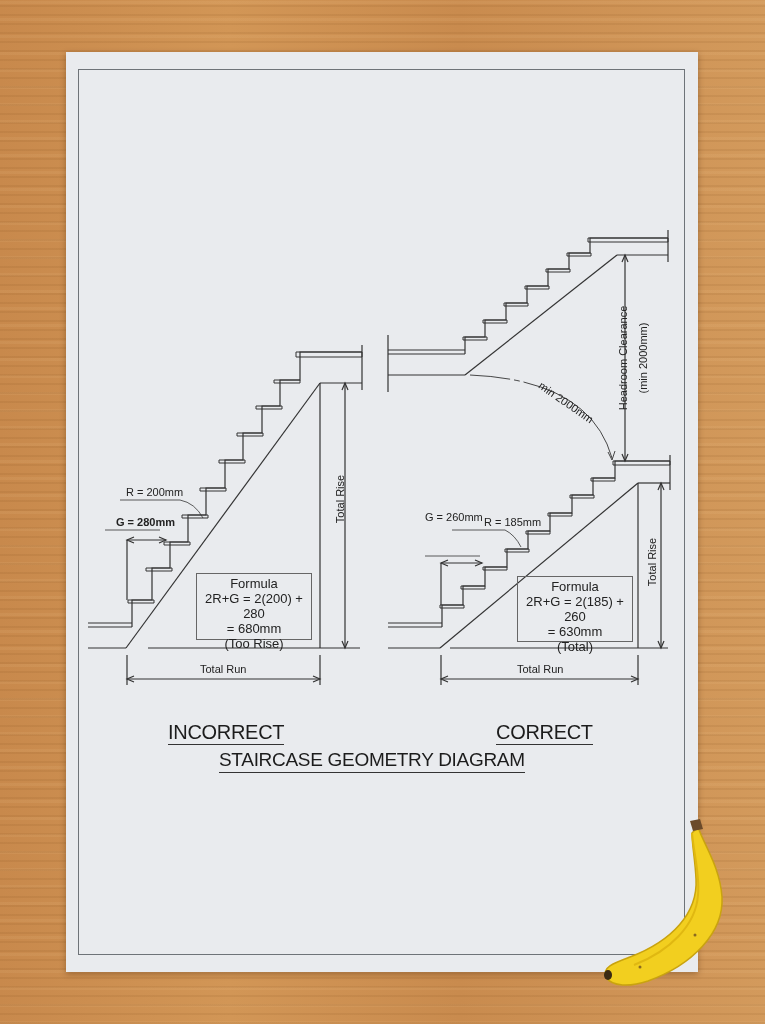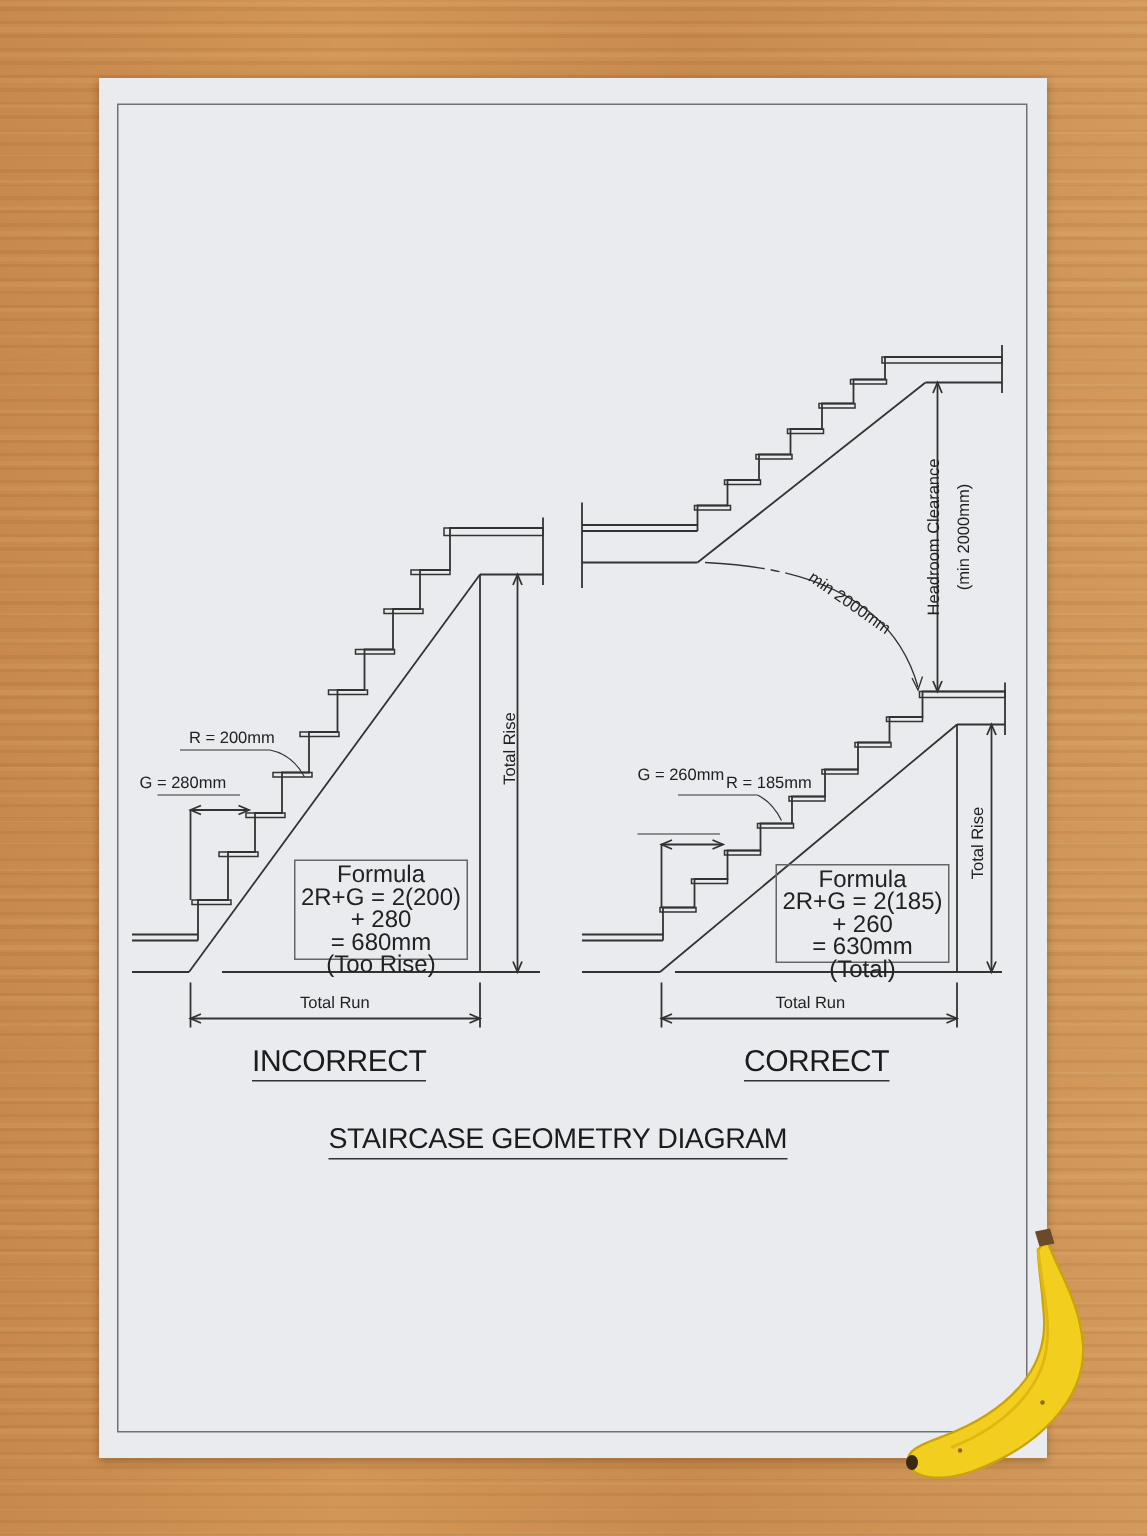--- a/index.html
+++ b/index.html
@@ -7,23 +7,23 @@
     background:
       repeating-linear-gradient(0deg, rgba(120,70,20,0.10) 0px, rgba(120,70,20,0.10) 2px, rgba(0,0,0,0) 2px, rgba(0,0,0,0) 9px),
       repeating-linear-gradient(0deg, rgba(255,220,170,0.08) 0px, rgba(255,220,170,0.08) 3px, rgba(0,0,0,0) 3px, rgba(0,0,0,0) 17px),
       linear-gradient(90deg,#c8894c 0%,#d29656 30%,#c98b4e 60%,#d39a5c 100%);
     font-family:"Liberation Sans", sans-serif;}
   .paper{position:absolute;left:66px;top:52px;width:632px;height:920px;background:#e9ebee;
     box-shadow:0 2px 6px rgba(60,30,0,0.35);}
   .frame{position:absolute;left:78px;top:69px;width:607px;height:886px;border:1px solid #6e7378;box-sizing:border-box;}
   svg.drawing{position:absolute;left:0;top:0;}
   .lbl{position:absolute;color:#222;font-size:11px;white-space:nowrap;line-height:1;}
-  .box{position:absolute;border:1px solid #666;text-align:center;font-size:16px;color:#222;line-height:15px;box-sizing:border-box;padding-top:2px;}
+  .box{position:absolute;border:1px solid #666;text-align:center;font-size:13px;color:#222;line-height:15px;box-sizing:border-box;padding-top:2px;}
   .rot{position:absolute;transform:rotate(-90deg);transform-origin:center center;white-space:nowrap;font-size:11px;color:#222;}
-  .heading{position:absolute;font-size:20px;color:#1c1c1c;white-space:nowrap;border-bottom:1px solid #333;line-height:24px;letter-spacing:-0.3px;}
+  .heading{position:absolute;font-size:20px;color:#1c1c1c;white-space:nowrap;border-bottom:1px solid #333;line-height:24px;letter-spacing:-0.3px;margin-top:24px;}
   .title{position:absolute;font-size:19px;color:#1c1c1c;white-space:nowrap;border-bottom:1px solid #333;line-height:24px;letter-spacing:-0.3px;}
 </style>
 </head>
 <body>
 
 <div class="paper"></div>
 <div class="frame"></div>
 
 <svg class="drawing" width="765" height="1024" viewBox="0 0 765 1024">
   <g stroke="#333" stroke-width="1.2" fill="none">
@@ -105,21 +105,21 @@
       <line x1="625" y1="255" x2="625" y2="461"></line>
       <path d="M622 262 L625 255 L628 262 M622 454 L625 461 L628 454"></path>
 
       <path d="M470 375 Q590 380 612 458" stroke-width="0.9" stroke-dasharray="40 4 6 4 400"></path>
       <path d="M608 452 L612 460 L615 451" stroke-width="0.9"></path>
     </g>
   </g>
 </svg>
 
 <div class="lbl" style="left:126px;top:487px;">R = 200mm</div>
-<div class="lbl" style="left:93px;top:517px;">G = 280mm</div>
+<div class="lbl" style="left:116px;top:517px;font-weight:bold;">G = 280mm</div>
 <div class="rot" style="left:310px;top:493px;width:60px;text-align:center;">Total Rise</div>
 <div class="lbl" style="left:200px;top:664px;">Total Run</div>
 <div class="box" style="left:196px;top:573px;width:116px;height:67px;">
   <div>Formula</div>
   <div>2R+G = 2(200) + 280</div>
   <div>= 680mm</div>
   <div>(Too Rise)</div>
 </div>
 <div class="heading" style="left:168px;top:696px;">INCORRECT</div>
 

